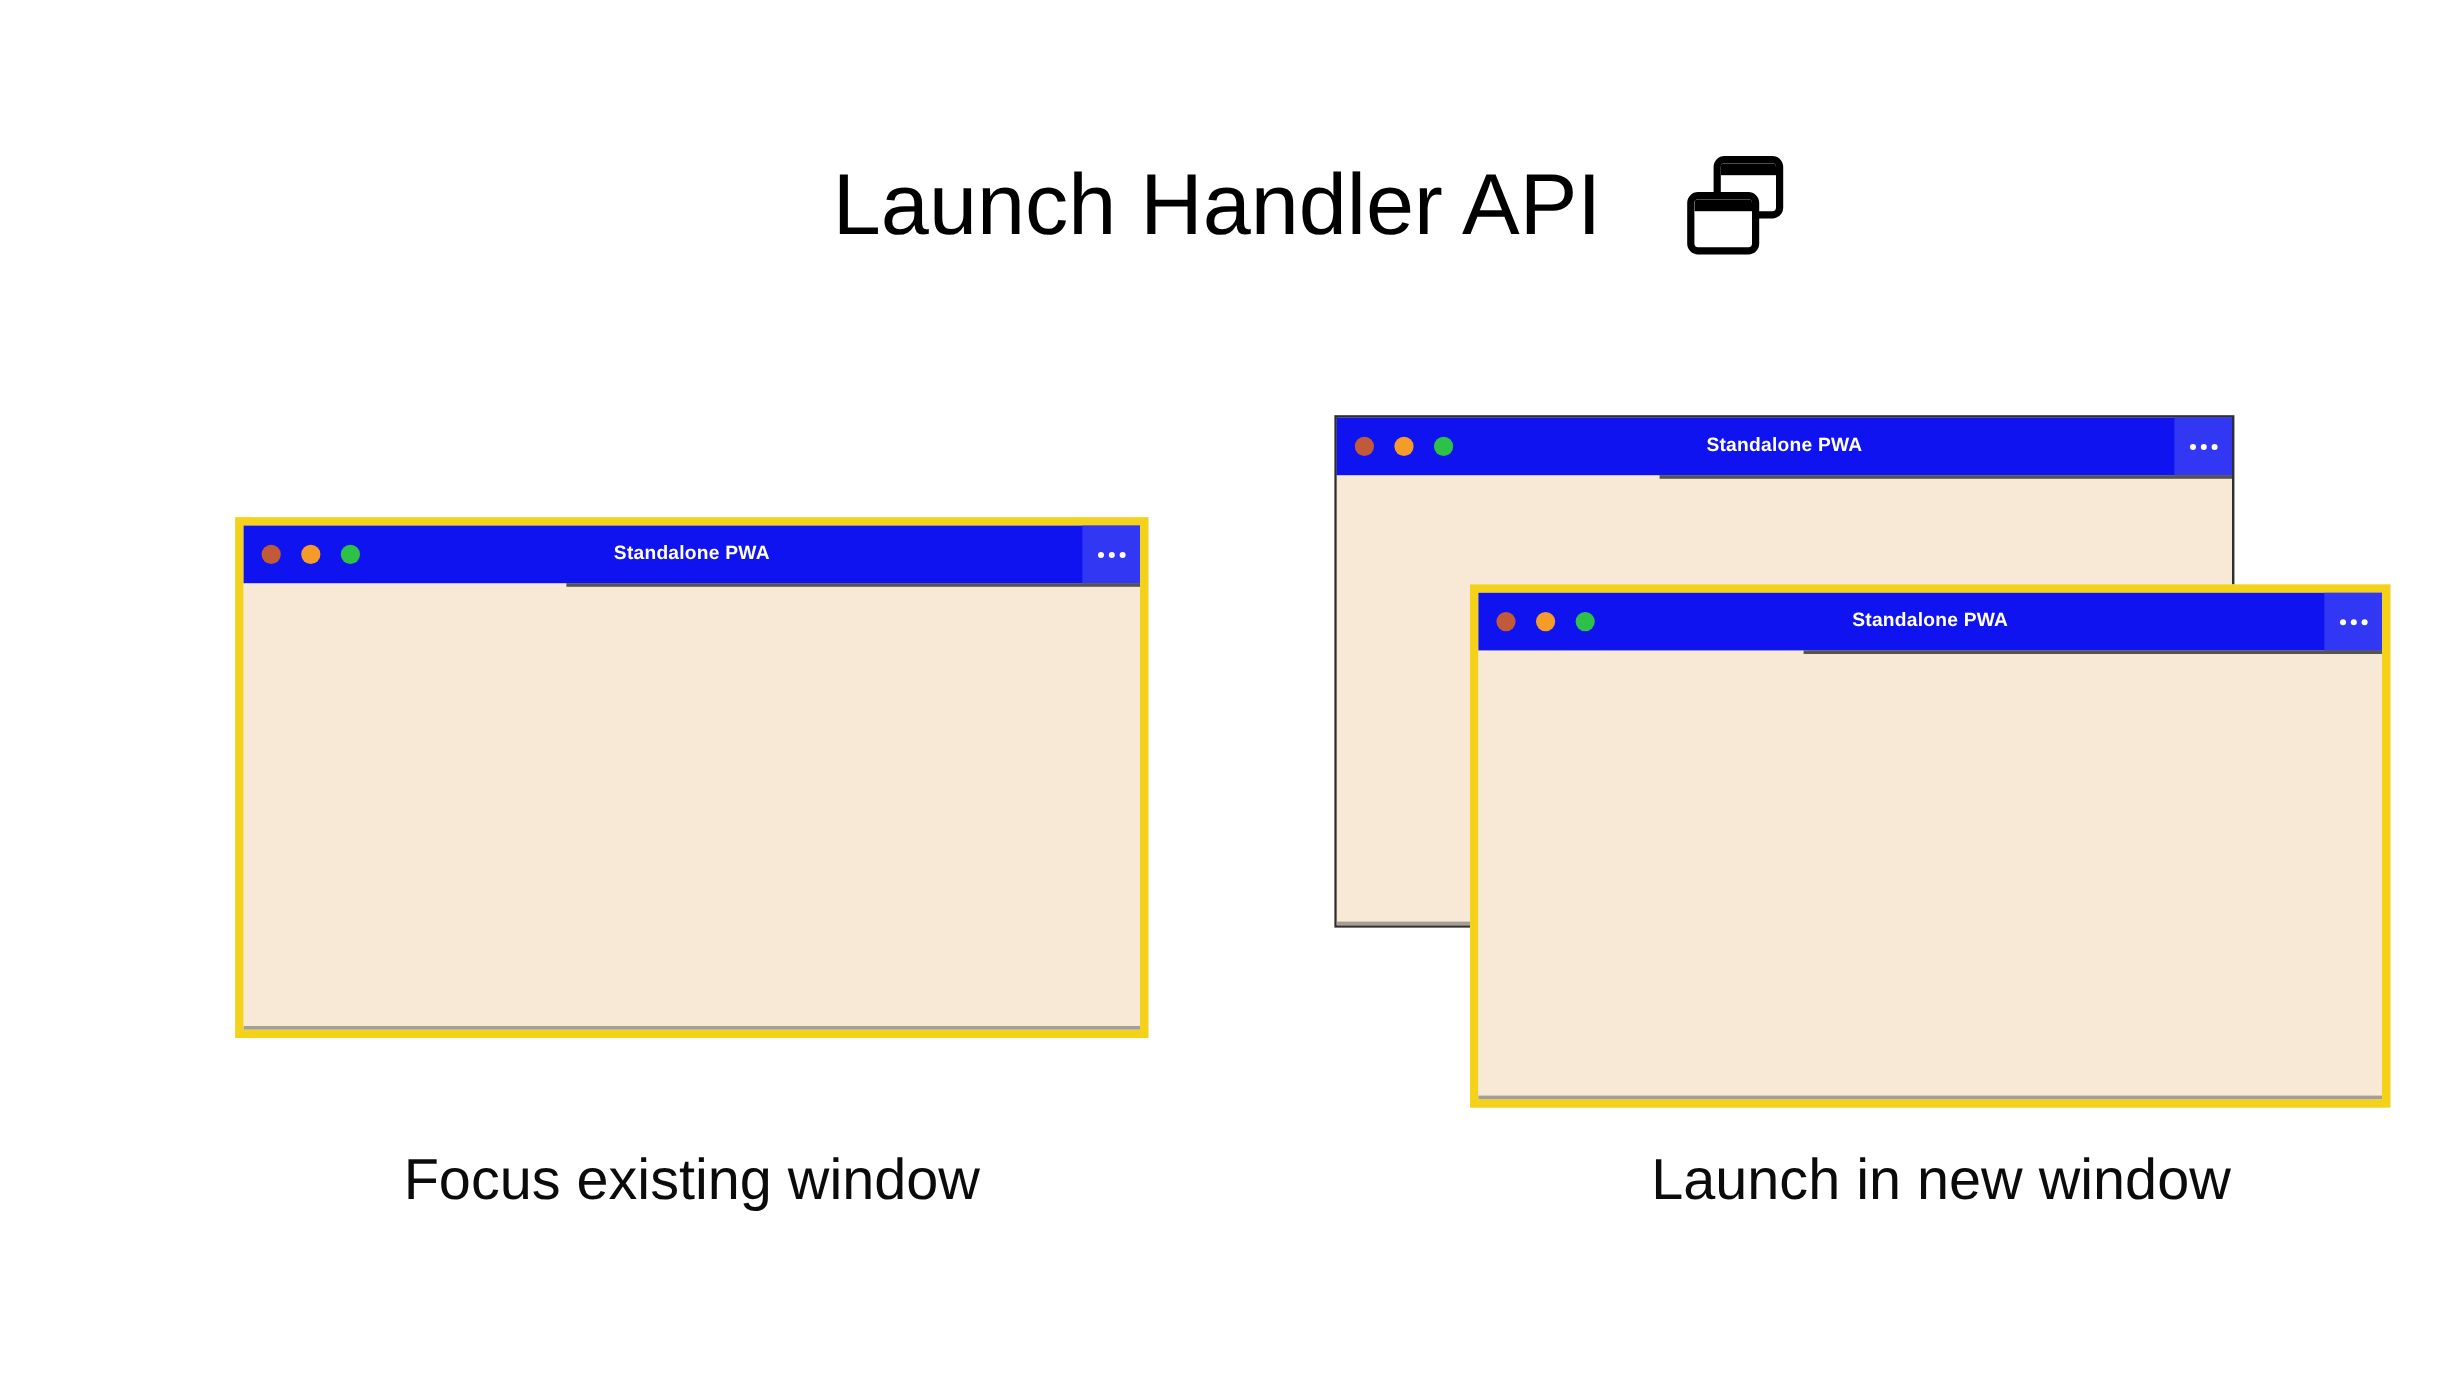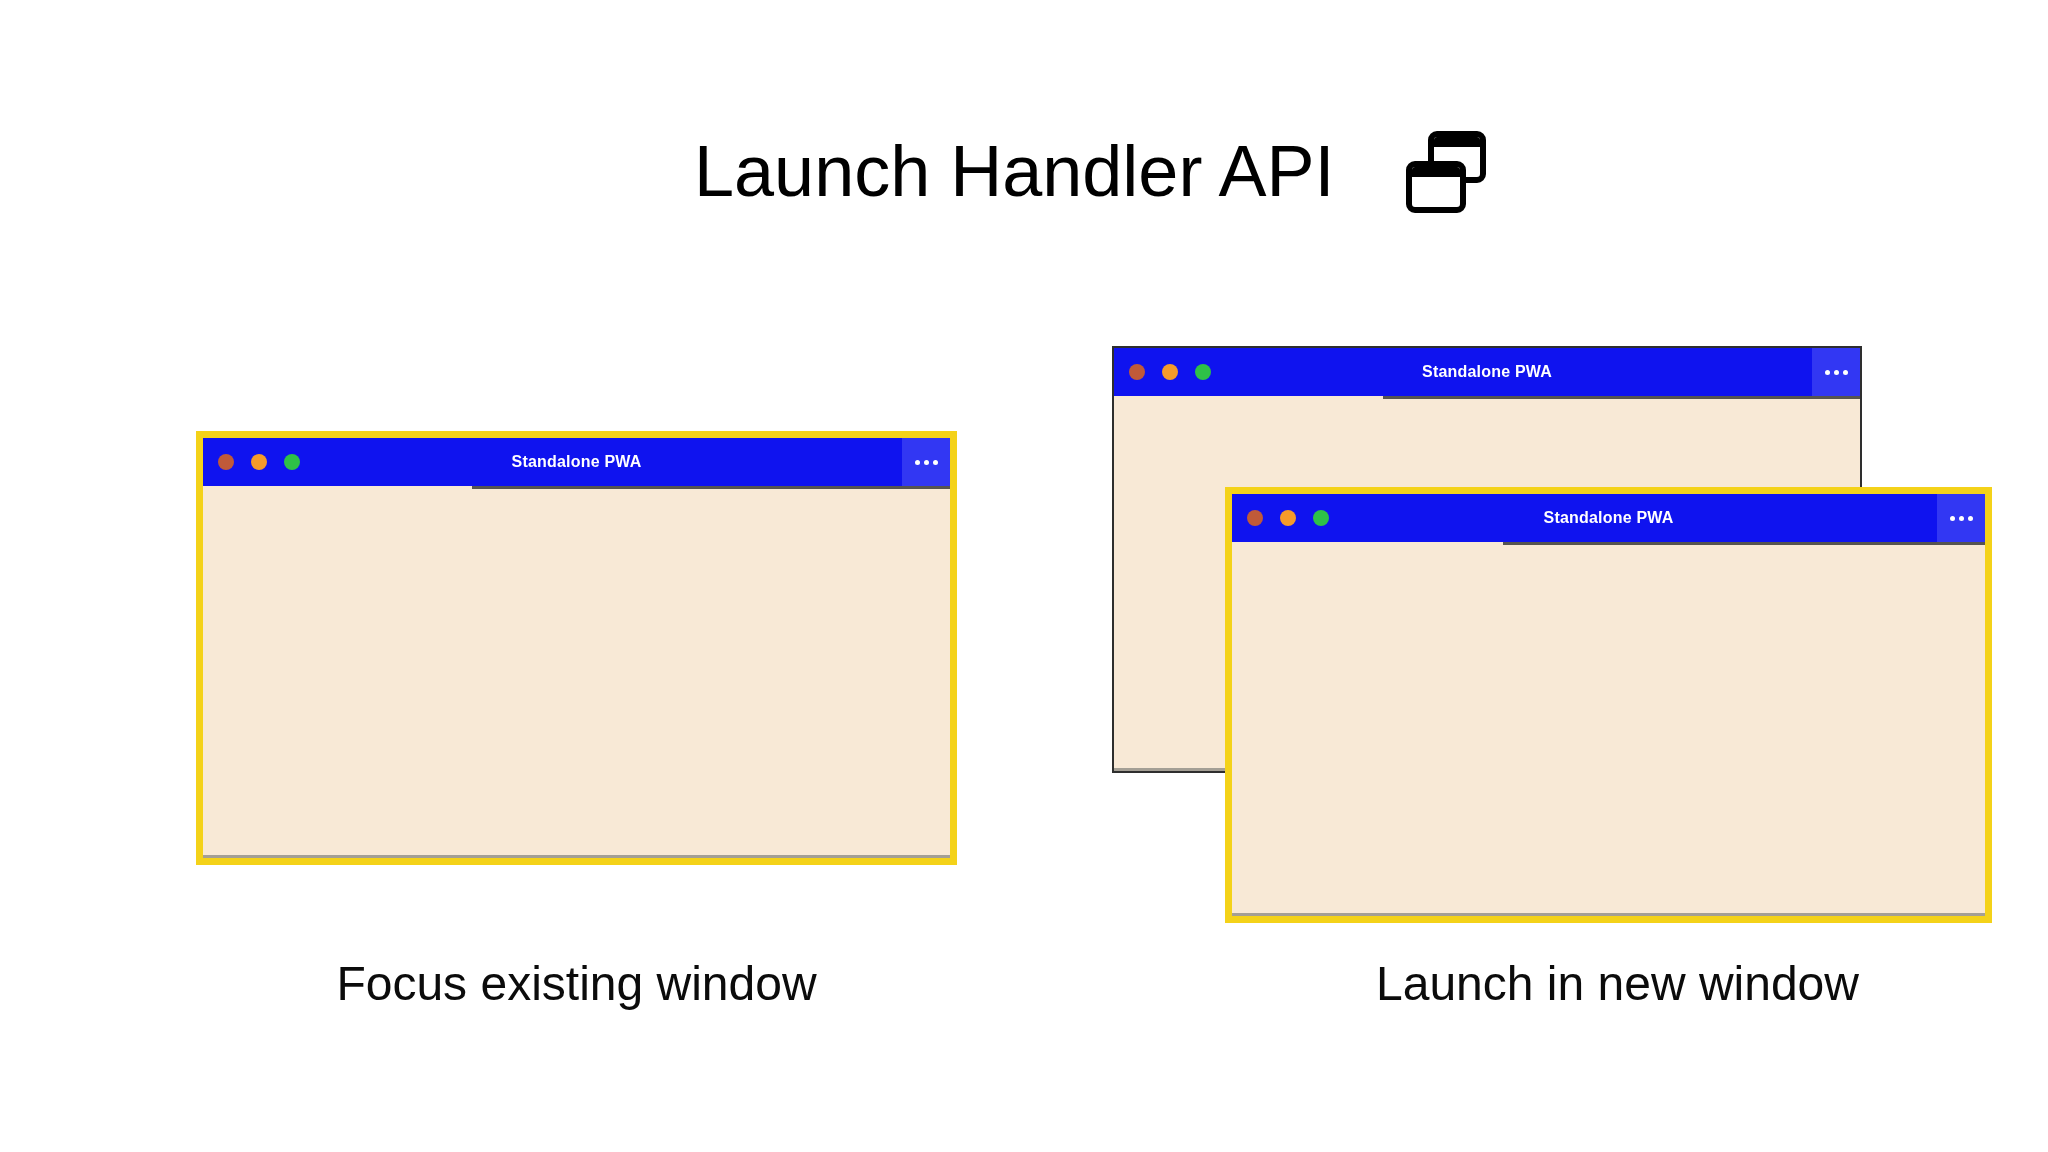--- a/index.html
+++ b/index.html
@@ -14,21 +14,21 @@
   }
 
   .stage { position: absolute; inset: 0; }
 
   
   .header {
     position: absolute;
     left: 694px;
     top: 130px;
     display: flex;
-    align-items: flex-end;
+    align-items: center;
     gap: 72px;
   }
   .page-title {
     font-size: 72px;
     font-weight: 400;
     color: var(--heading-text-black, #000);
     line-height: 1.15;
     white-space: nowrap;
   }
   .windows-icon { position: relative; width: 80px; height: 82px; }

